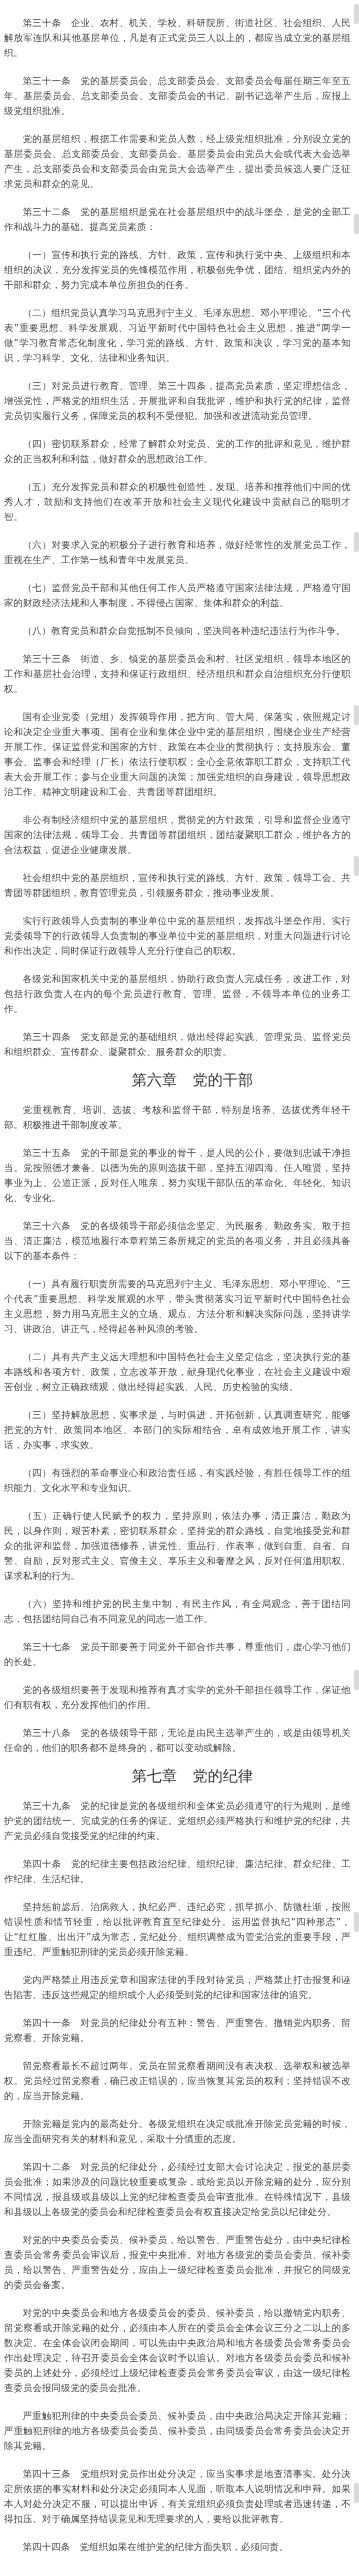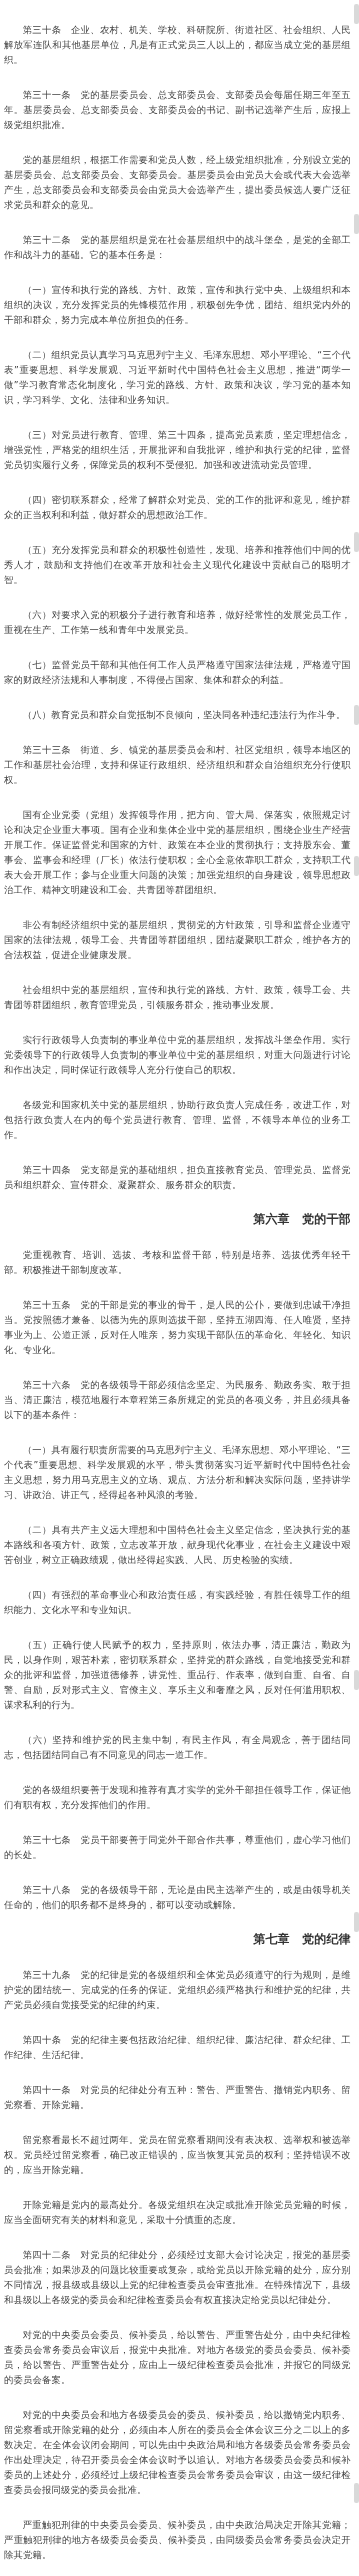--- a/index.html
+++ b/index.html
@@ -20,30 +20,30 @@
     box-sizing: border-box;
   }
   .doc {
     padding: 2.1px 8.2px 15.5px 4.1px;
     font-size: 9.3px;
     line-height: 15px;
     text-align: justify;
     letter-spacing: 0.2px;
   }
   .para {
-    margin: 20px 0;
+    margin: 13px 0;
     text-indent: 2em;
   }
   .chapter {
     margin: 14px 0;
-    font-size: 12px;
-    font-weight: bold;
+    font-size: 15px;
+    font-weight: normal;
     color: #333333;
     text-indent: 2em;
-    text-align: right;
+    text-align: center;
   }
   .scrollbar-artifacts {
     position: absolute;
     top: 0;
     right: 0;
     width: 5.2px;
     height: 100%;
     pointer-events: none;
   }
   .thumb {
@@ -58,58 +58,62 @@
 </style>
 </head>
 <body>
 
 <div class="page">
   <div class="doc">
 
   <p class="para">第三十条　企业、农村、机关、学校、科研院所、街道社区、社会组织、人民解放军连队和其他基层单位，凡是有正式党员三人以上的，都应当成立党的基层组织。</p>
       <p class="para">第三十一条　党的基层委员会、总支部委员会、支部委员会每届任期三年至五年。基层委员会、总支部委员会、支部委员会的书记、副书记选举产生后，应报上级党组织批准。</p>
       <p class="para">党的基层组织，根据工作需要和党员人数，经上级党组织批准，分别设立党的基层委员会、总支部委员会、支部委员会。基层委员会由党员大会或代表大会选举产生，总支部委员会和支部委员会由党员大会选举产生，提出委员候选人要广泛征求党员和群众的意见。</p>
-      <p class="para">第三十二条　党的基层组织是党在社会基层组织中的战斗堡垒，是党的全部工作和战斗力的基础。它的基本任务是：</p>
+      <p class="para">第三十二条　党的基层组织是党在社会基层组织中的战斗堡垒，是党的全部工作和战斗力的基础。提高党员素质：</p>
       <p class="para">（一）宣传和执行党的路线、方针、政策，宣传和执行党中央、上级组织和本组织的决议，充分发挥党员的先锋模范作用，积极创先争优，团结、组织党内外的干部和群众，努力完成本单位所担负的任务。</p>
       <p class="para">（二）组织党员认真学习马克思列宁主义、毛泽东思想、邓小平理论、“三个代表”重要思想、科学发展观、习近平新时代中国特色社会主义思想，推进“两学一做”学习教育常态化制度化，学习党的路线、方针、政策和决议，学习党的基本知识，学习科学、文化、法律和业务知识。</p>
       <p class="para">（三）对党员进行教育、管理、第三十四条，提高党员素质，坚定理想信念，增强党性，严格党的组织生活，开展批评和自我批评，维护和执行党的纪律，监督党员切实履行义务，保障党员的权利不受侵犯。加强和改进流动党员管理。</p>
       <p class="para">（四）密切联系群众，经常了解群众对党员、党的工作的批评和意见，维护群众的正当权利和利益，做好群众的思想政治工作。</p>
       <p class="para">（五）充分发挥党员和群众的积极性创造性，发现、培养和推荐他们中间的优秀人才，鼓励和支持他们在改革开放和社会主义现代化建设中贡献自己的聪明才智。</p>
       <p class="para">（六）对要求入党的积极分子进行教育和培养，做好经常性的发展党员工作，重视在生产、工作第一线和青年中发展党员。</p>
       <p class="para">（七）监督党员干部和其他任何工作人员严格遵守国家法律法规，严格遵守国家的财政经济法规和人事制度，不得侵占国家、集体和群众的利益。</p>
       <p class="para">（八）教育党员和群众自觉抵制不良倾向，坚决同各种违纪违法行为作斗争。</p>
       <p class="para">第三十三条　街道、乡、镇党的基层委员会和村、社区党组织，领导本地区的工作和基层社会治理，支持和保证行政组织、经济组织和群众自治组织充分行使职权。</p>
       <p class="para">国有企业党委（党组）发挥领导作用，把方向、管大局、保落实，依照规定讨论和决定企业重大事项。国有企业和集体企业中党的基层组织，围绕企业生产经营开展工作。保证监督党和国家的方针、政策在本企业的贯彻执行；支持股东会、董事会、监事会和经理（厂长）依法行使职权；全心全意依靠职工群众，支持职工代表大会开展工作；参与企业重大问题的决策；加强党组织的自身建设，领导思想政治工作、精神文明建设和工会、共青团等群团组织。</p>
       <p class="para">非公有制经济组织中党的基层组织，贯彻党的方针政策，引导和监督企业遵守国家的法律法规，领导工会、共青团等群团组织，团结凝聚职工群众，维护各方的合法权益，促进企业健康发展。</p>
       <p class="para">社会组织中党的基层组织，宣传和执行党的路线、方针、政策，领导工会、共青团等群团组织，教育管理党员，引领服务群众，推动事业发展。</p>
       <p class="para">实行行政领导人负责制的事业单位中党的基层组织，发挥战斗堡垒作用。实行党委领导下的行政领导人负责制的事业单位中党的基层组织，对重大问题进行讨论和作出决定，同时保证行政领导人充分行使自己的职权。</p>
       <p class="para">各级党和国家机关中党的基层组织，协助行政负责人完成任务，改进工作，对包括行政负责人在内的每个党员进行教育、管理、监督，不领导本单位的业务工作。</p>
-      <p class="para">第三十四条　党支部是党的基础组织，担负直接教育党员、管理党员、监督党员和组织群众、宣传群众、凝聚群众、服务群众的职责。</p>
+      <p class="para">第三十四条　党支部是党的基础组织，做出经得起实践、管理党员、监督党员和组织群众、宣传群众、凝聚群众、服务群众的职责。</p>
       <h2 class="chapter">第六章　党的干部</h2>
       <p class="para">党重视教育、培训、选拔、考核和监督干部，特别是培养、选拔优秀年轻干部。积极推进干部制度改革。</p>
       <p class="para">第三十五条　党的干部是党的事业的骨干，是人民的公仆，要做到忠诚干净担当。党按照德才兼备、以德为先的原则选拔干部，坚持五湖四海、任人唯贤，坚持事业为上、公道正派，反对任人唯亲，努力实现干部队伍的革命化、年轻化、知识化、专业化。</p>
       <p class="para">第三十六条　党的各级领导干部必须信念坚定、为民服务、勤政务实、敢于担当、清正廉洁，模范地履行本章程第三条所规定的党员的各项义务，并且必须具备以下的基本条件：</p>
       <p class="para">（一）具有履行职责所需要的马克思列宁主义、毛泽东思想、邓小平理论、“三个代表”重要思想、科学发展观的水平，带头贯彻落实习近平新时代中国特色社会主义思想，努力用马克思主义的立场、观点、方法分析和解决实际问题，坚持讲学习、讲政治、讲正气，经得起各种风浪的考验。</p>
       <p class="para">（二）具有共产主义远大理想和中国特色社会主义坚定信念，坚决执行党的基本路线和各项方针、政策，立志改革开放，献身现代化事业，在社会主义建设中艰苦创业，树立正确政绩观，做出经得起实践、人民、历史检验的实绩。</p>
+      <p class="para">（三）坚持解放思想，实事求是，与时俱进，开拓创新，认真调查研究，能够把党的方针、政策同本地区、本部门的实际相结合，卓有成效地开展工作，讲实话，办实事，求实效。</p>
       <p class="para">（四）有强烈的革命事业心和政治责任感，有实践经验，有胜任领导工作的组织能力、文化水平和专业知识。</p>
       <p class="para">（五）正确行使人民赋予的权力，坚持原则，依法办事，清正廉洁，勤政为民，以身作则，艰苦朴素，密切联系群众，坚持党的群众路线，自觉地接受党和群众的批评和监督，加强道德修养，讲党性、重品行、作表率，做到自重、自省、自警、自励，反对形式主义、官僚主义、享乐主义和奢靡之风，反对任何滥用职权、谋求私利的行为。</p>
       <p class="para">（六）坚持和维护党的民主集中制，有民主作风，有全局观念，善于团结同志，包括团结同自己有不同意见的同志一道工作。</p>
+      <p class="para">第三十七条　党员干部要善于同党外干部合作共事，尊重他们，虚心学习他们的长处。</p>
       <p class="para">党的各级组织要善于发现和推荐有真才实学的党外干部担任领导工作，保证他们有职有权，充分发挥他们的作用。</p>
-      <p class="para">第三十七条　党员干部要善于同党外干部合作共事，尊重他们，虚心学习他们的长处。</p>
       <p class="para">第三十八条　党的各级领导干部，无论是由民主选举产生的，或是由领导机关任命的，他们的职务都不是终身的，都可以变动或解除。</p>
       <h2 class="chapter">第七章　党的纪律</h2>
       <p class="para">第三十九条　党的纪律是党的各级组织和全体党员必须遵守的行为规则，是维护党的团结统一、完成党的任务的保证。党组织必须严格执行和维护党的纪律，共产党员必须自觉接受党的纪律的约束。</p>
       <p class="para">第四十条　党的纪律主要包括政治纪律、组织纪律、廉洁纪律、群众纪律、工作纪律、生活纪律。</p>
+      <p class="para">坚持惩前毖后、治病救人，执纪必严、违纪必究，抓早抓小、防微杜渐，按照错误性质和情节轻重，给以批评教育直至纪律处分。运用监督执纪“四种形态”，让“红红脸、出出汗”成为常态，党纪处分、组织调整成为管党治党的重要手段，严重违纪、严重触犯刑律的党员必须开除党籍。</p>
+      <p class="para">党内严格禁止用违反党章和国家法律的手段对待党员，严格禁止打击报复和诬告陷害。违反这些规定的组织或个人必须受到党的纪律和国家法律的追究。</p>
       <p class="para">第四十一条　对党员的纪律处分有五种：警告、严重警告、撤销党内职务、留党察看、开除党籍。</p>
       <p class="para">留党察看最长不超过两年。党员在留党察看期间没有表决权、选举权和被选举权。党员经过留党察看，确已改正错误的，应当恢复其党员的权利；坚持错误不改的，应当开除党籍。</p>
       <p class="para">开除党籍是党内的最高处分。各级党组织在决定或批准开除党员党籍的时候，应当全面研究有关的材料和意见，采取十分慎重的态度。</p>
       <p class="para">第四十二条　对党员的纪律处分，必须经过支部大会讨论决定，报党的基层委员会批准；如果涉及的问题比较重要或复杂，或给党员以开除党籍的处分，应分别不同情况，报县级或县级以上党的纪律检查委员会审查批准。在特殊情况下，县级和县级以上各级党的委员会和纪律检查委员会有权直接决定给党员以纪律处分。</p>
       <p class="para">对党的中央委员会委员、候补委员，给以警告、严重警告处分，由中央纪律检查委员会常务委员会审议后，报党中央批准。对地方各级党的委员会委员、候补委员，给以警告、严重警告处分，应由上一级纪律检查委员会批准，并报它的同级党的委员会备案。</p>
       <p class="para">对党的中央委员会和地方各级委员会的委员、候补委员，给以撤销党内职务、留党察看或开除党籍的处分，必须由本人所在的委员会全体会议三分之二以上的多数决定。在全体会议闭会期间，可以先由中央政治局和地方各级委员会常务委员会作出处理决定，待召开委员会全体会议时予以追认。对地方各级委员会委员和候补委员的上述处分，必须经过上级纪律检查委员会常务委员会审议，由这一级纪律检查委员会报同级党的委员会批准。</p>
       <p class="para">严重触犯刑律的中央委员会委员、候补委员，由中央政治局决定开除其党籍；严重触犯刑律的地方各级委员会委员、候补委员，由同级委员会常务委员会决定开除其党籍。</p>
+      <p class="para">第四十三条　党组织对党员作出处分决定，应当实事求是地查清事实。处分决定所依据的事实材料和处分决定必须同本人见面，听取本人说明情况和申辩。如果本人对处分决定不服，可以提出申诉，有关党组织必须负责处理或者迅速转递，不得扣压。对于确属坚持错误意见和无理要求的人，要给以批评教育。</p>
       <p class="para">第四十四条　党组织如果在维护党的纪律方面失职，必须问责。</p>
     </div>
 
   <div class="scrollbar-artifacts">
 
   <div class="thumb" style="top: 4.1px;"></div>
       <div class="thumb" style="top: 214px;"></div>
       <div class="thumb" style="top: 532px;"></div>
       <div class="thumb" style="top: 705px;"></div>
       <div class="thumb" style="top: 856px;"></div>

